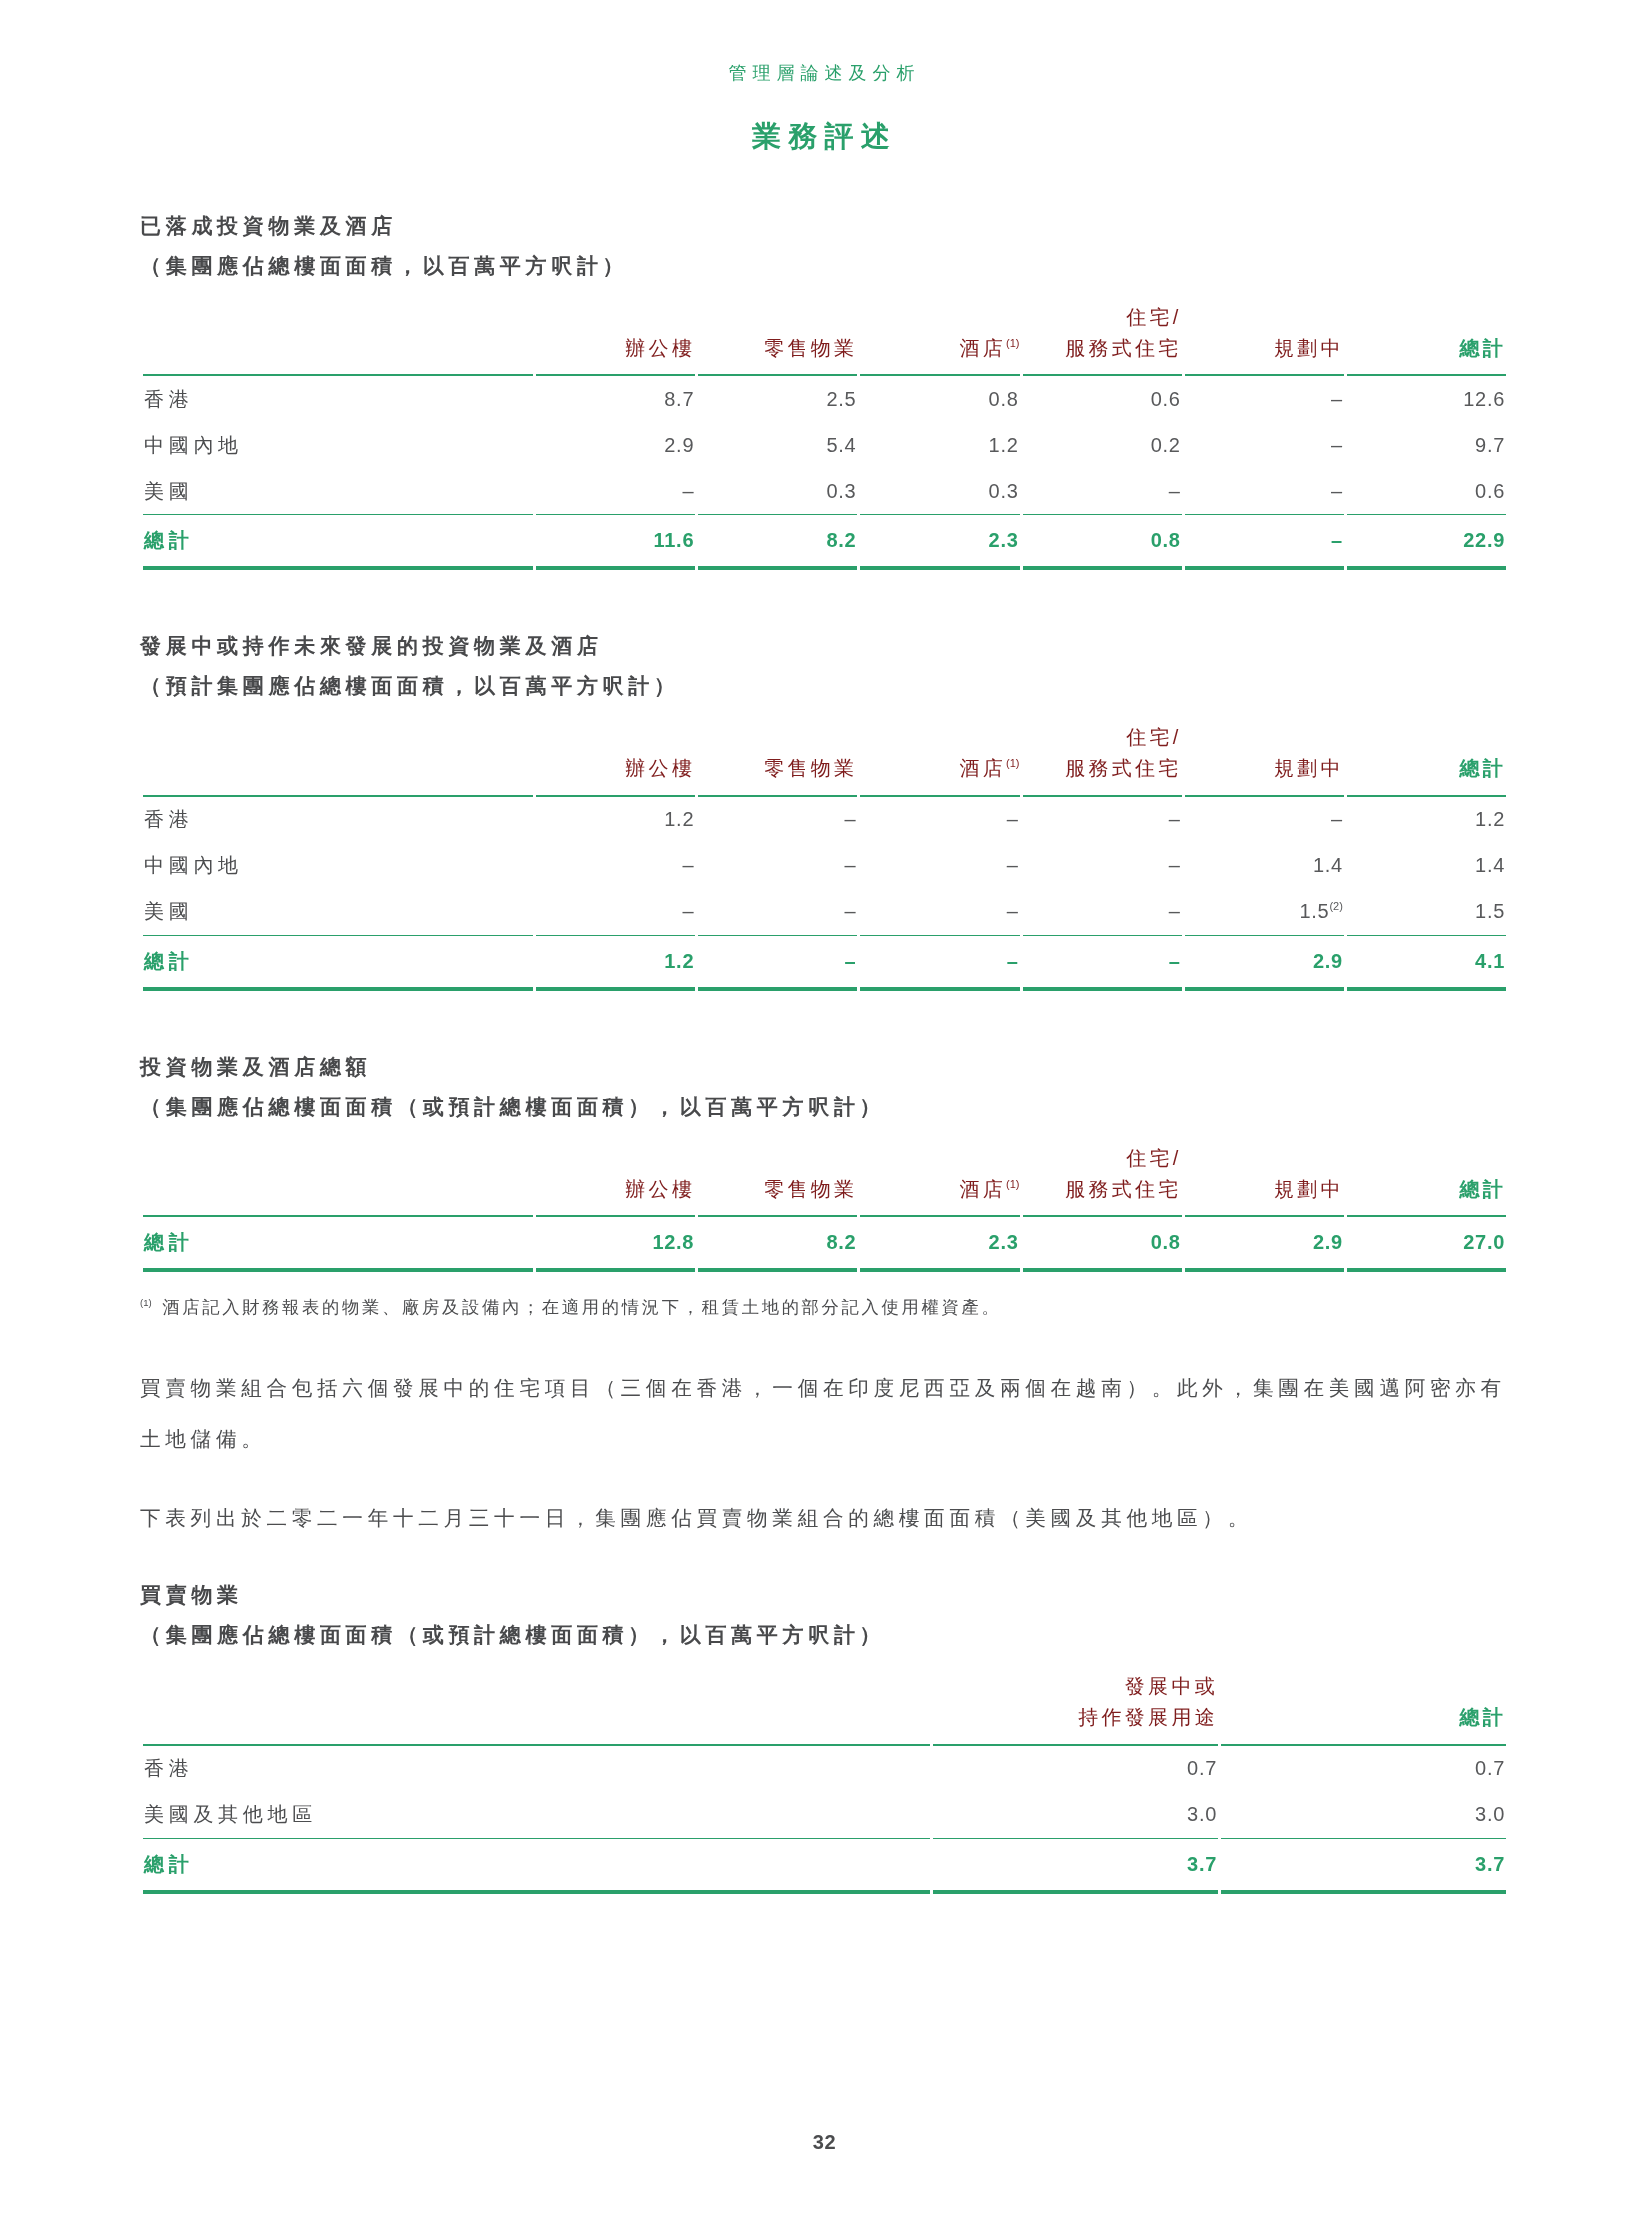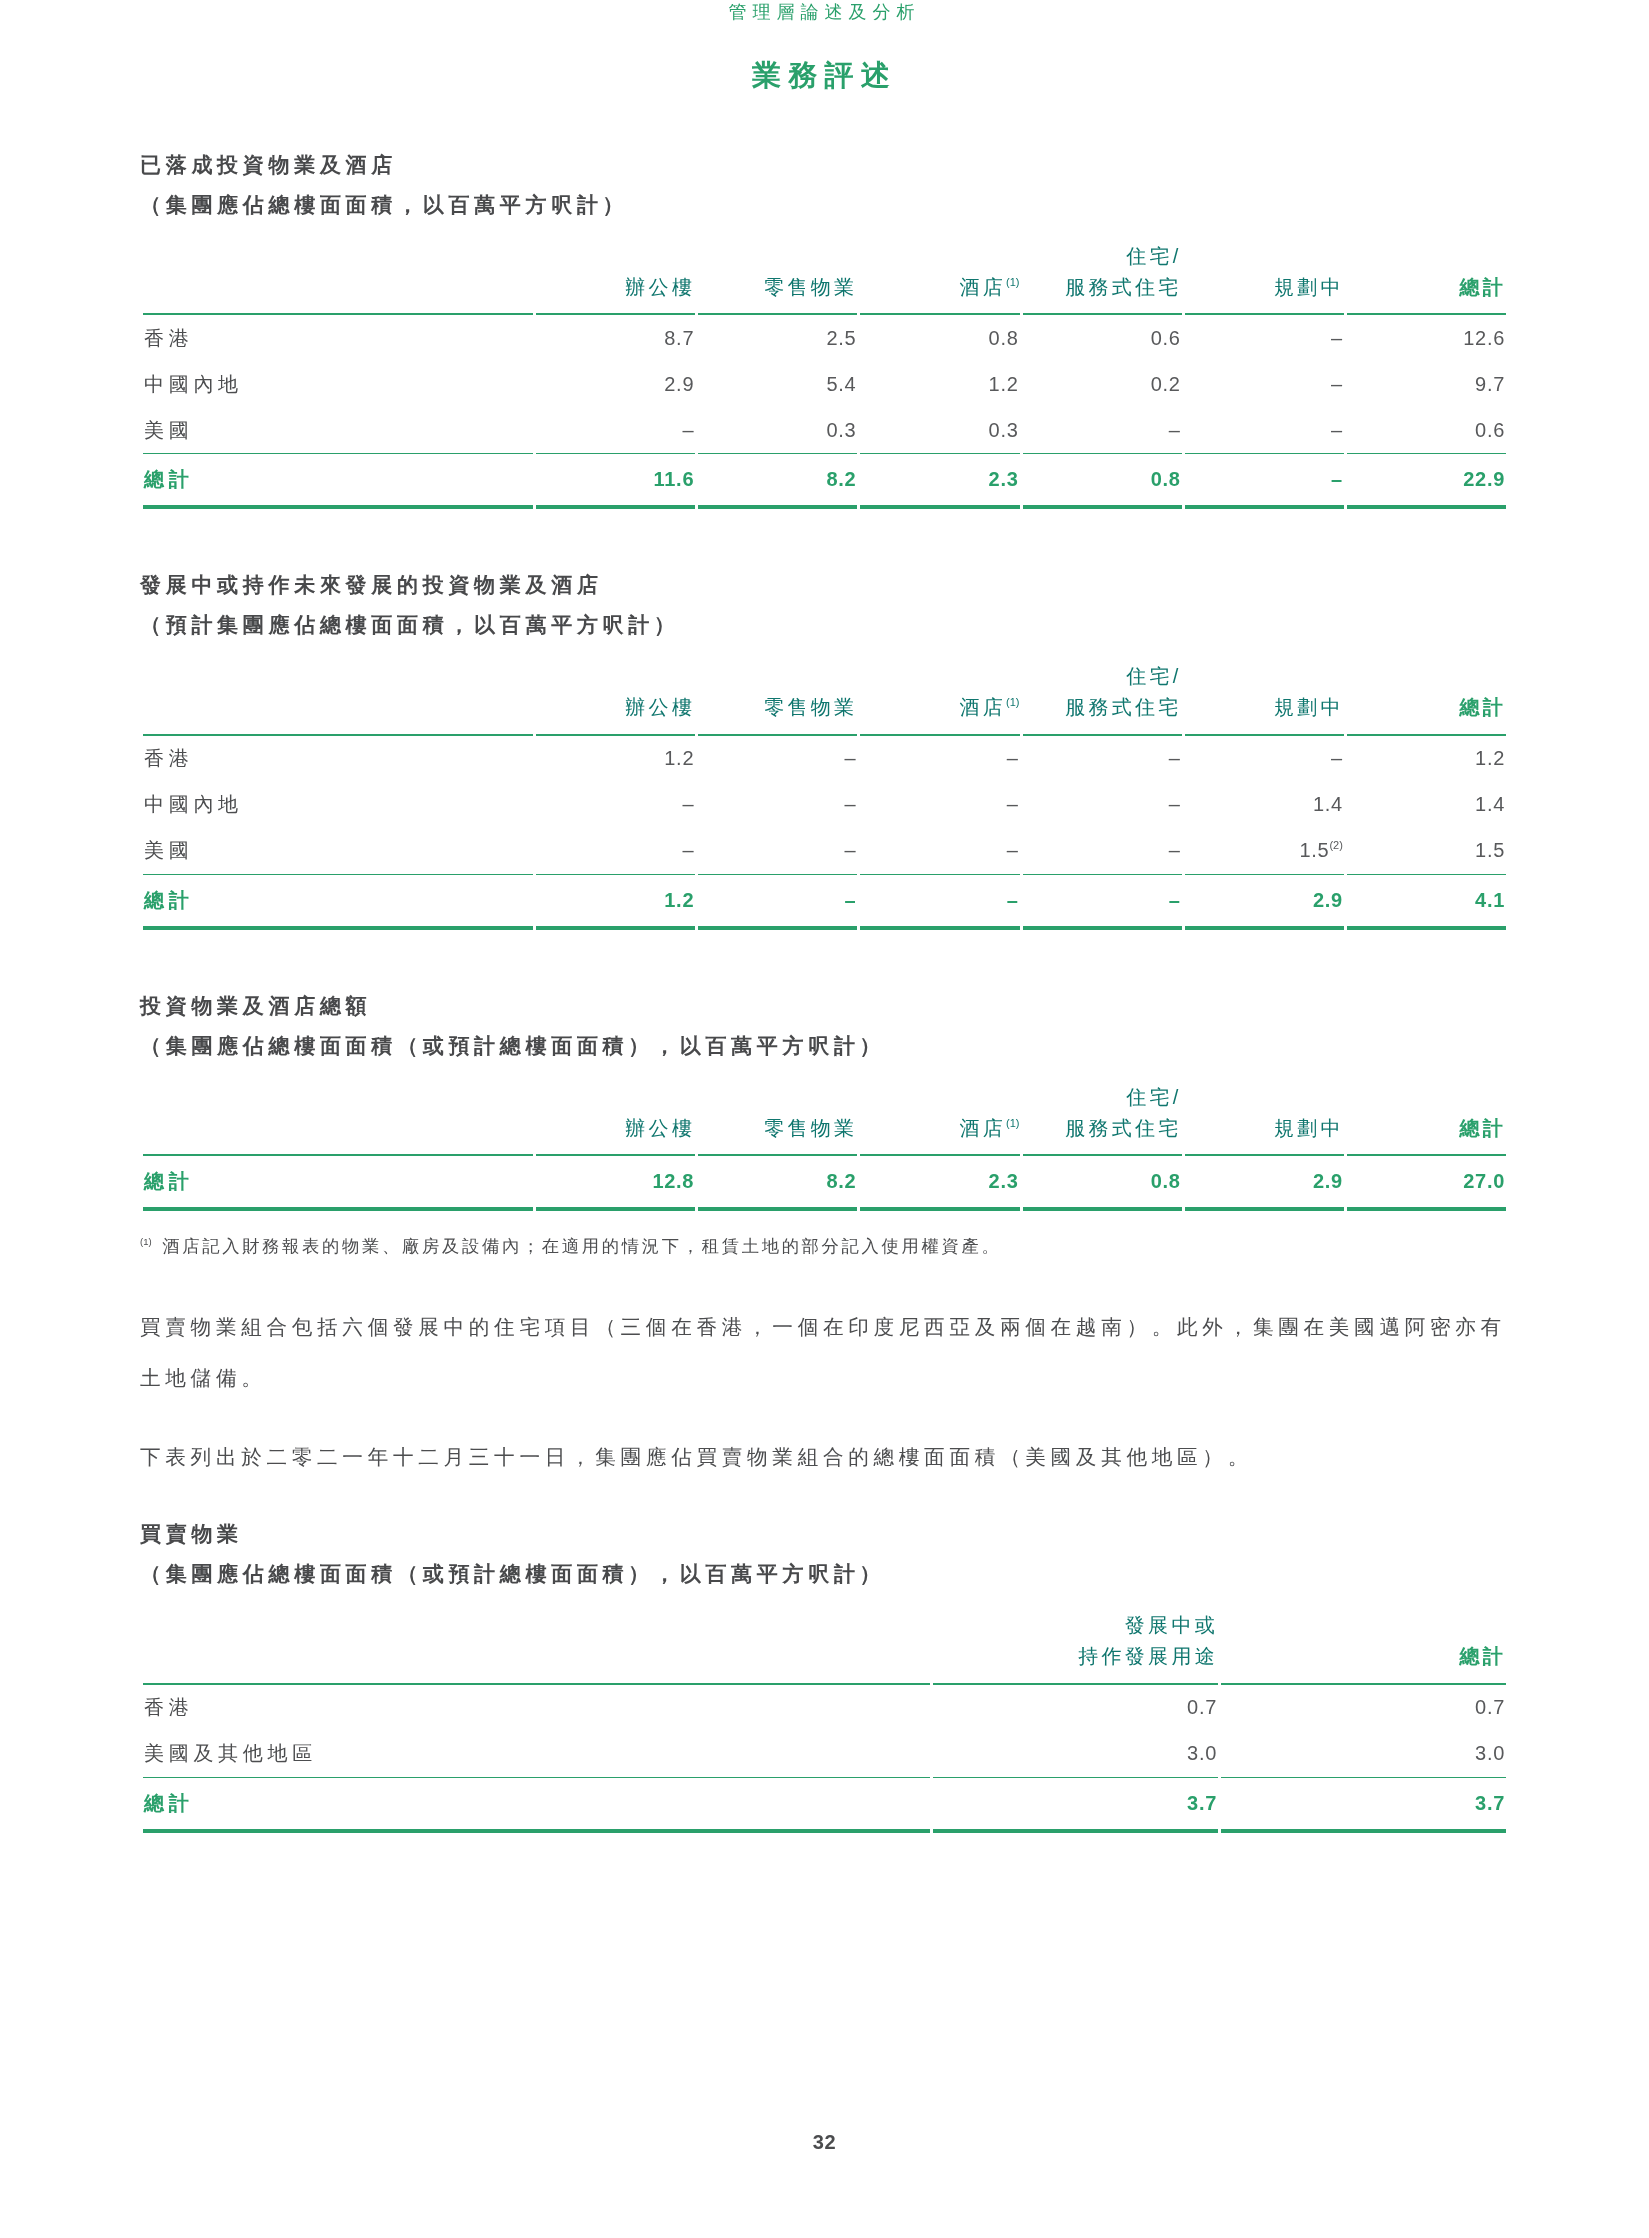--- a/index.html
+++ b/index.html
@@ -3,39 +3,39 @@
 <meta charset="utf-8">
 <style>
   html,body{margin:0;padding:0;background:#ffffff;}
   .page{
     width:1649px;height:2239px;background:#ffffff;position:relative;
     font-family:"Liberation Sans","DejaVu Sans",sans-serif;
     color:#4c4d4f;overflow:hidden;box-sizing:border-box;
   }
   .content{padding:0 140px;}
   
-  .doc-header{text-align:center;}
+  .doc-header{text-align:center;padding-top:61px;}
   .eyebrow{color:#2aa06b;font-size:18px;letter-spacing:6px;}
   .page-title{color:#2aa06b;font-size:29px;font-weight:700;letter-spacing:7.3px;margin-top:32px;}
   
   .para{font-size:20.6px;letter-spacing:4.7px;line-height:2.5;color:#4c4d4f;margin:0;}
   .intro1{margin-top:85px;}
   .trading{margin-top:40px;}
   .intro2{margin-top:27px;}
   
   section{display:block;}
   .sec1{margin-top:49px;}
   .sec2{margin-top:56px;}
   .sec3{margin-top:56px;}
   .sec4{margin-top:32px;}
   .section-title{font-size:21px;font-weight:700;letter-spacing:4.7px;line-height:1.9;color:#48494b;}
   
   table{width:100%;border-collapse:separate;border-spacing:3.3px 0;table-layout:fixed;margin-top:16px;}
   th{
-    vertical-align:bottom;font-weight:400;font-size:20px;color:#0f766e;
+    vertical-align:bottom;font-weight:400;font-size:20px;color:#7f1d1d;
     letter-spacing:3.3px;text-align:right;padding:0 0 10.6px 0;
     border-bottom:2px solid #2aa06b;line-height:1.55;
   }
   th.lbl{text-align:left;}
   th.grn{color:#2aa06b;font-weight:700;}
   td{
     font-size:20px;text-align:right;color:#58595b;height:44px;
     vertical-align:middle;letter-spacing:0.7px;
   }
   td.lbl{text-align:left;color:#4c4d4f;letter-spacing:4.7px;margin-left:18px;}

